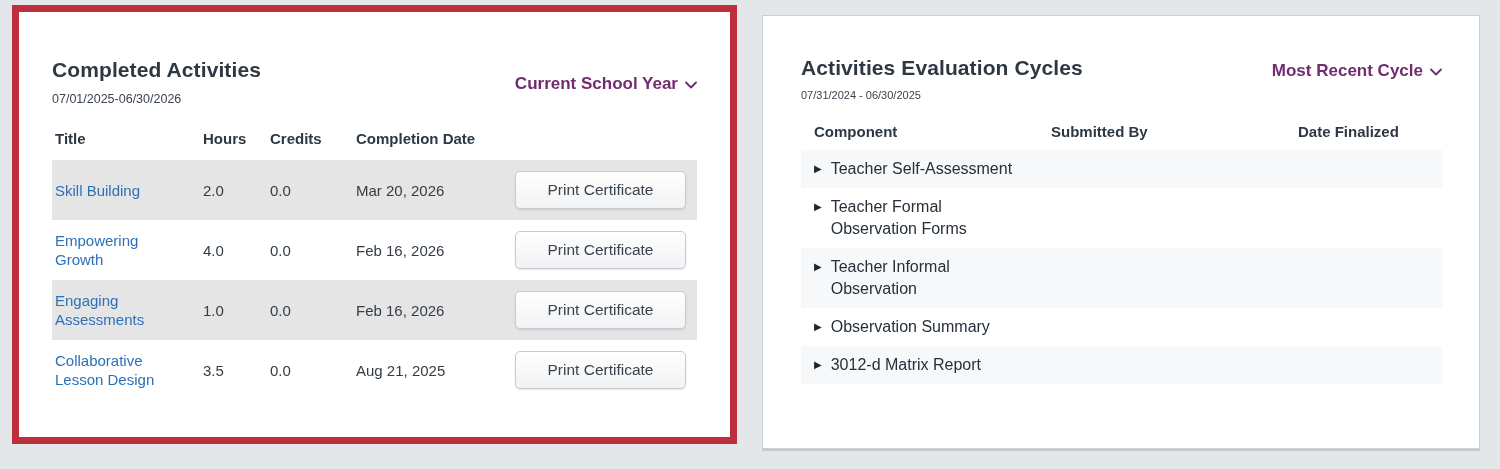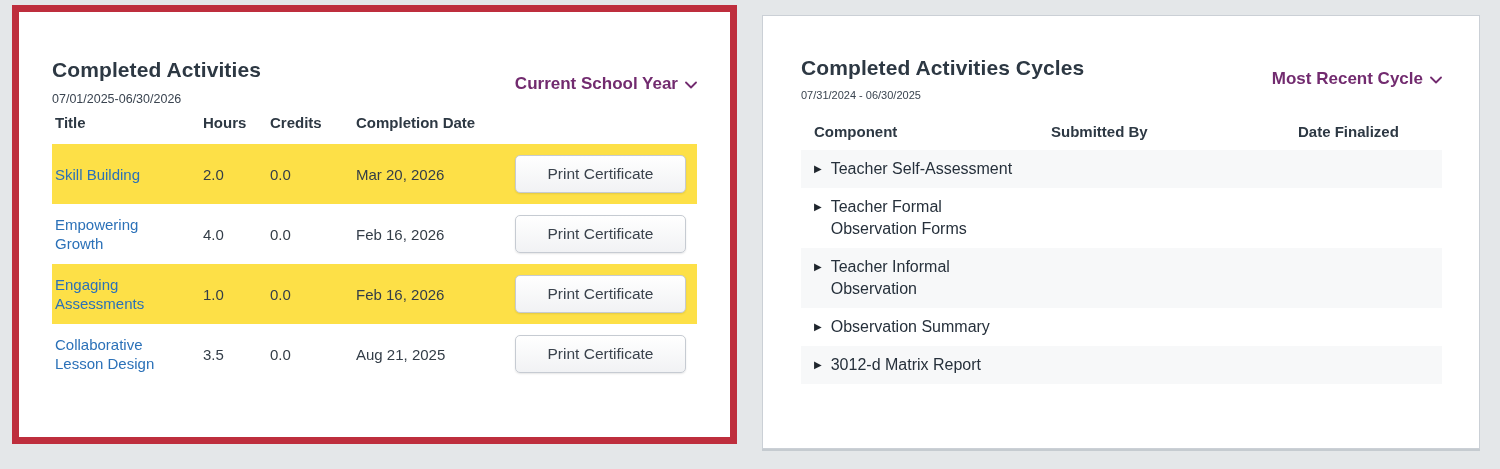--- a/index.html
+++ b/index.html
@@ -24,29 +24,29 @@
   .card-header { display:flex; justify-content:space-between; align-items:flex-start; }
   .panel-title { font-size:21px; font-weight:700; color:#2d3843; letter-spacing:.1px; }
   .date-range { font-size:12.5px; color:#3a4450; margin-top:10px; }
   .filter-link {
     color:#722b6f; font-size:17px; font-weight:600; text-decoration:none;
     display:inline-flex; align-items:center; gap:7px; cursor:pointer; white-space:nowrap;
   }
   .chev { width:12px; height:8px; display:inline-block; margin-top:2px; }
 
   
-  .atable { margin-top:8px; }
+  .atable { margin-top:24px; }
   .atable-head, .arow {
     display:grid;
     grid-template-columns:148px 67px 86px 159px 1fr;
     padding-left:3px;
   }
   .atable-head { font-size:15px; font-weight:700; color:#2d3843; margin-bottom:13px; }
   .arow { align-items:center; min-height:60px; font-size:15px; }
-  .arow.striped { background:#fde047; }
+  .arow.striped { background:#e5e5e5; }
   .title-link {
     color:#2b71b8; text-decoration:none; cursor:pointer;
     max-width:118px; line-height:19px; display:inline-block;
   }
   .print-btn {
     width:171px; height:38px; font-family:"Liberation Sans",sans-serif;
     font-size:15.5px; color:#3a424c;
     background:linear-gradient(#ffffff,#f1f2f4);
     border:1px solid #c6cbd2; border-radius:5px;
     box-shadow:0 1px 2px rgba(0,0,0,.10);
@@ -137,24 +137,24 @@
         </div>
       </div>
 
     </section>
   </div>
 
   <section class="right-card">
 
     <div class="card-header">
       <div>
-        <h2 class="panel-title">Completed Activities Cycles</h2>
+        <h2 class="panel-title">Activities Evaluation Cycles</h2>
         <div class="date-range">07/31/2024 - 06/30/2025</div>
       </div>
-      <a class="filter-link" style="margin-top:13px">
+      <a class="filter-link" style="margin-top:5px">
         <span>Most Recent Cycle</span>
         <svg class="chev" viewBox="0 0 12 8" fill="none">
             <path d="M1 1.5 L6 6.5 L11 1.5" stroke="#722b6f" stroke-width="1.8" stroke-linecap="round" stroke-linejoin="round"></path>
           </svg>
       </a>
     </div>
 
     <div class="etable">
       <div class="etable-head">
         <span class="h-component">Component</span>

